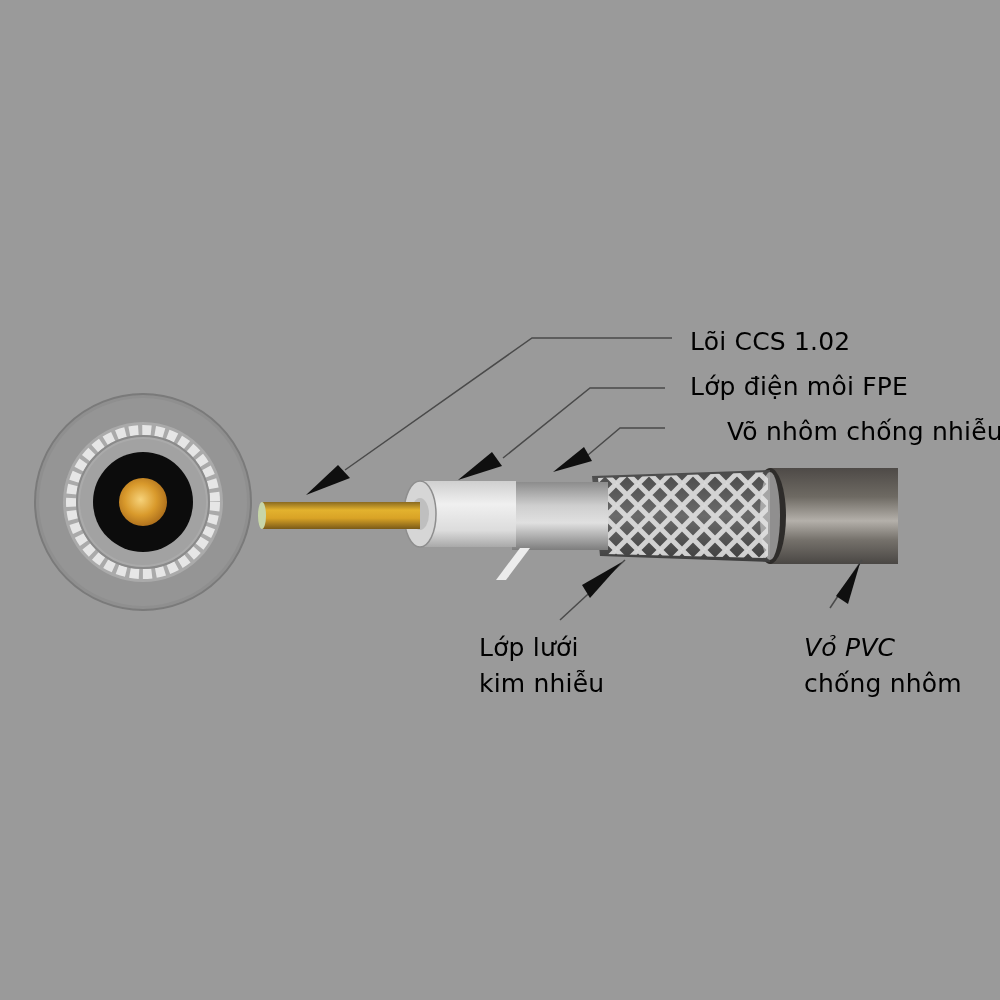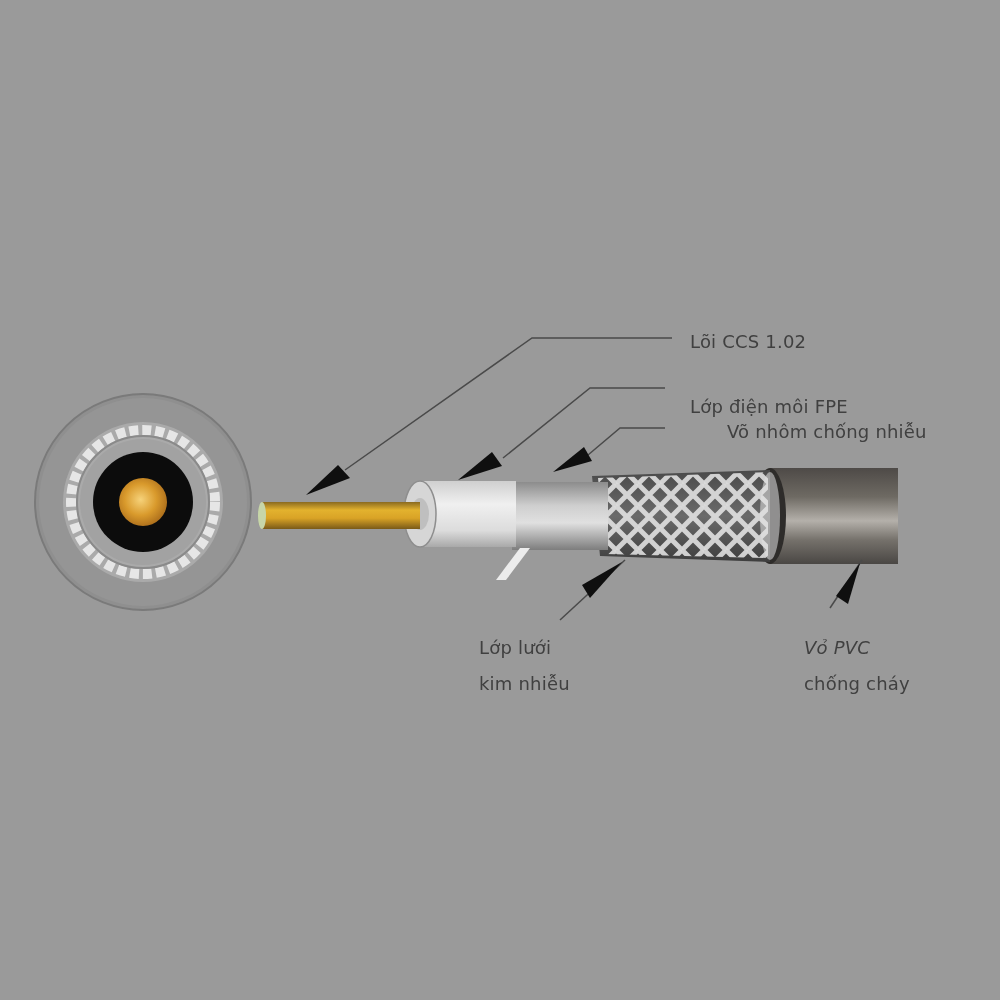--- a/index.html
+++ b/index.html
@@ -5,22 +5,22 @@
     html, body { margin: 0; padding: 0; }
     body {
       width: 1000px; height: 1000px;
       background: #9a9a9a;
       position: relative; overflow: hidden;
       font-family: "DejaVu Sans", sans-serif;
     }
     #diagram { position: absolute; left: 0; top: 0; width: 1000px; height: 1000px; }
     .label {
       position: absolute;
-      color: #404040;
-      font-size: 18px;
+      color: #000000;
+      font-size: 25px;
       line-height: 36px;
       white-space: nowrap;
       letter-spacing: 0.2px;
     }
   </style>
 </head>
 <body>
 
 <svg id="diagram" viewBox="0 0 1000 1000" xmlns="http://www.w3.org/2000/svg">
   <defs>
@@ -114,18 +114,18 @@
   <g fill="#0f0f0f">
     <polygon points="306,495 338,465 350,478"></polygon>
     <polygon points="458,480 492,452 502,466"></polygon>
     <polygon points="553,472 584,447 592,461"></polygon>
     <polygon points="622,562 590,598 582,585"></polygon>
     <polygon points="860,563 848,604 836,596"></polygon>
   </g>
 </svg>
 
 <div class="label" style="left:690px; top:324px;">Lõi CCS 1.02</div>
-<div class="label" style="left:690px; top:369px;margin-top:20px;">Lớp điện môi FPE</div>
+<div class="label" style="left:690px; top:369px;">Lớp điện môi FPE</div>
 <div class="label" style="left:727px; top:414px;">Võ nhôm chống nhiễu</div>
 <div class="label" style="left:479px; top:630px;">Lớp lưới</div>
 <div class="label" style="left:479px; top:666px;">kim nhiễu</div>
 <div class="label" style="left:804px; top:630px;font-style:italic;">Vỏ PVC</div>
-<div class="label" style="left:804px; top:666px;">chống cháy</div>
+<div class="label" style="left:804px; top:666px;">chống nhôm</div>
 
 </body></html>

